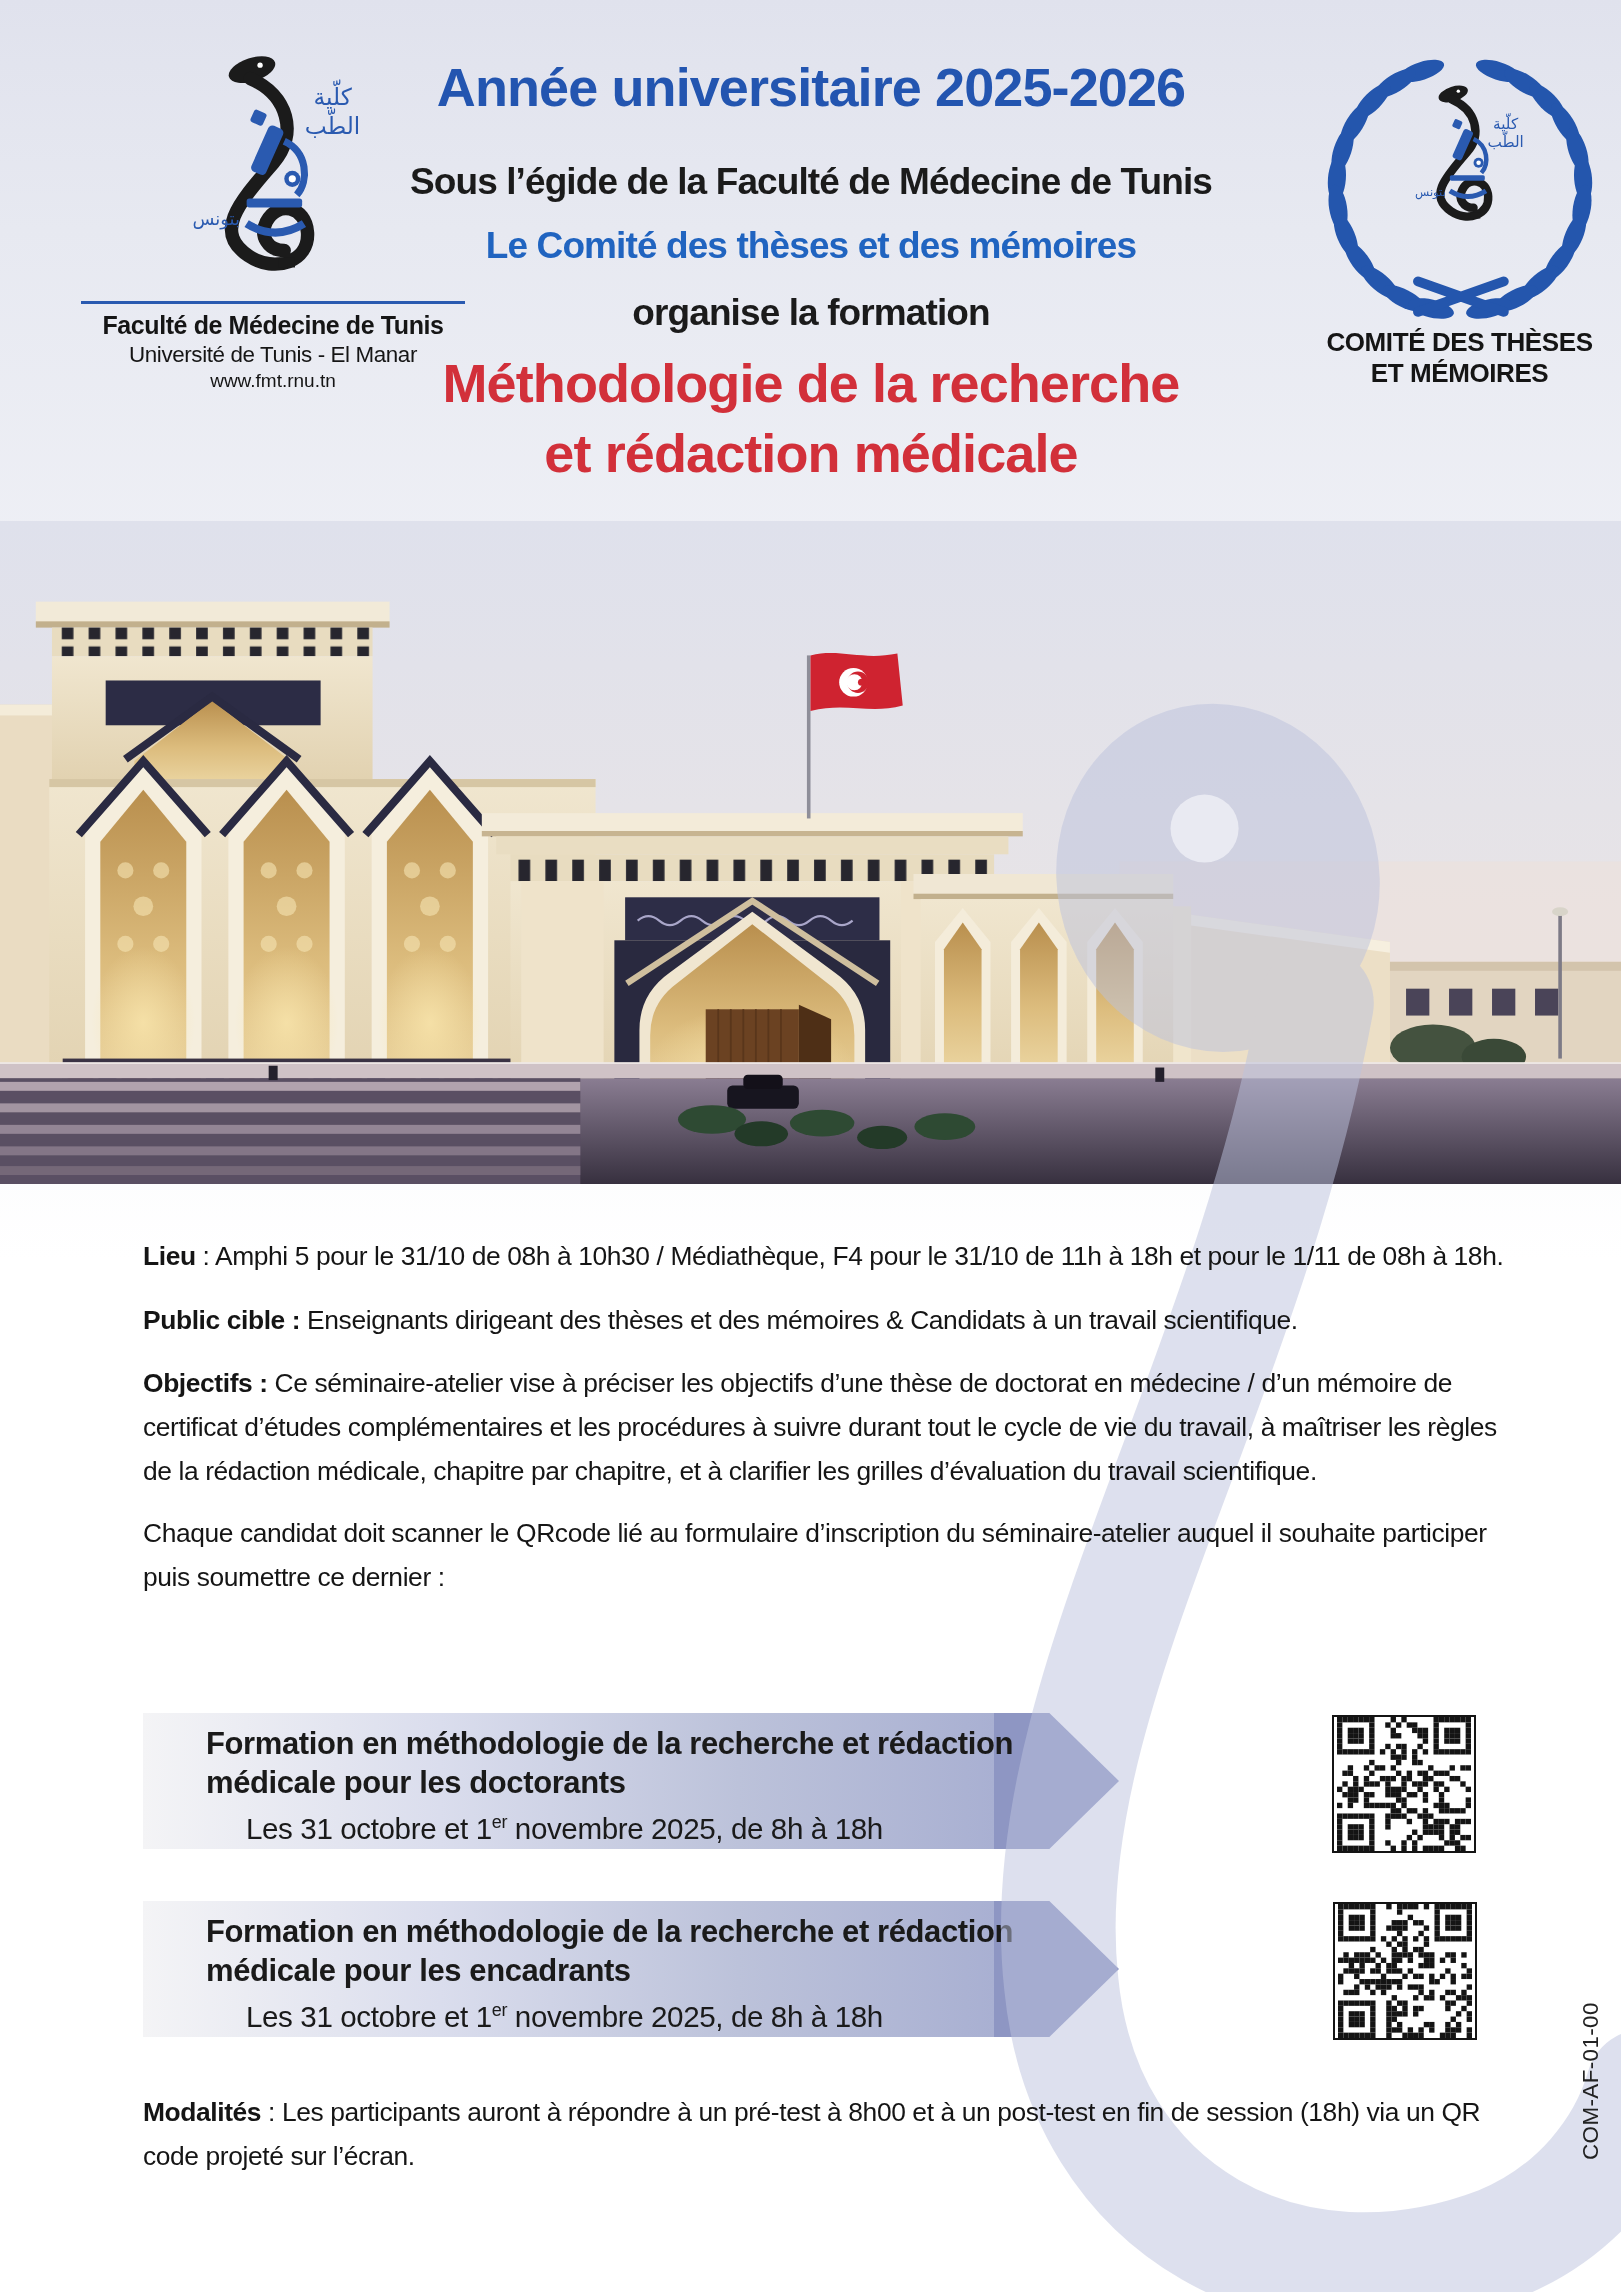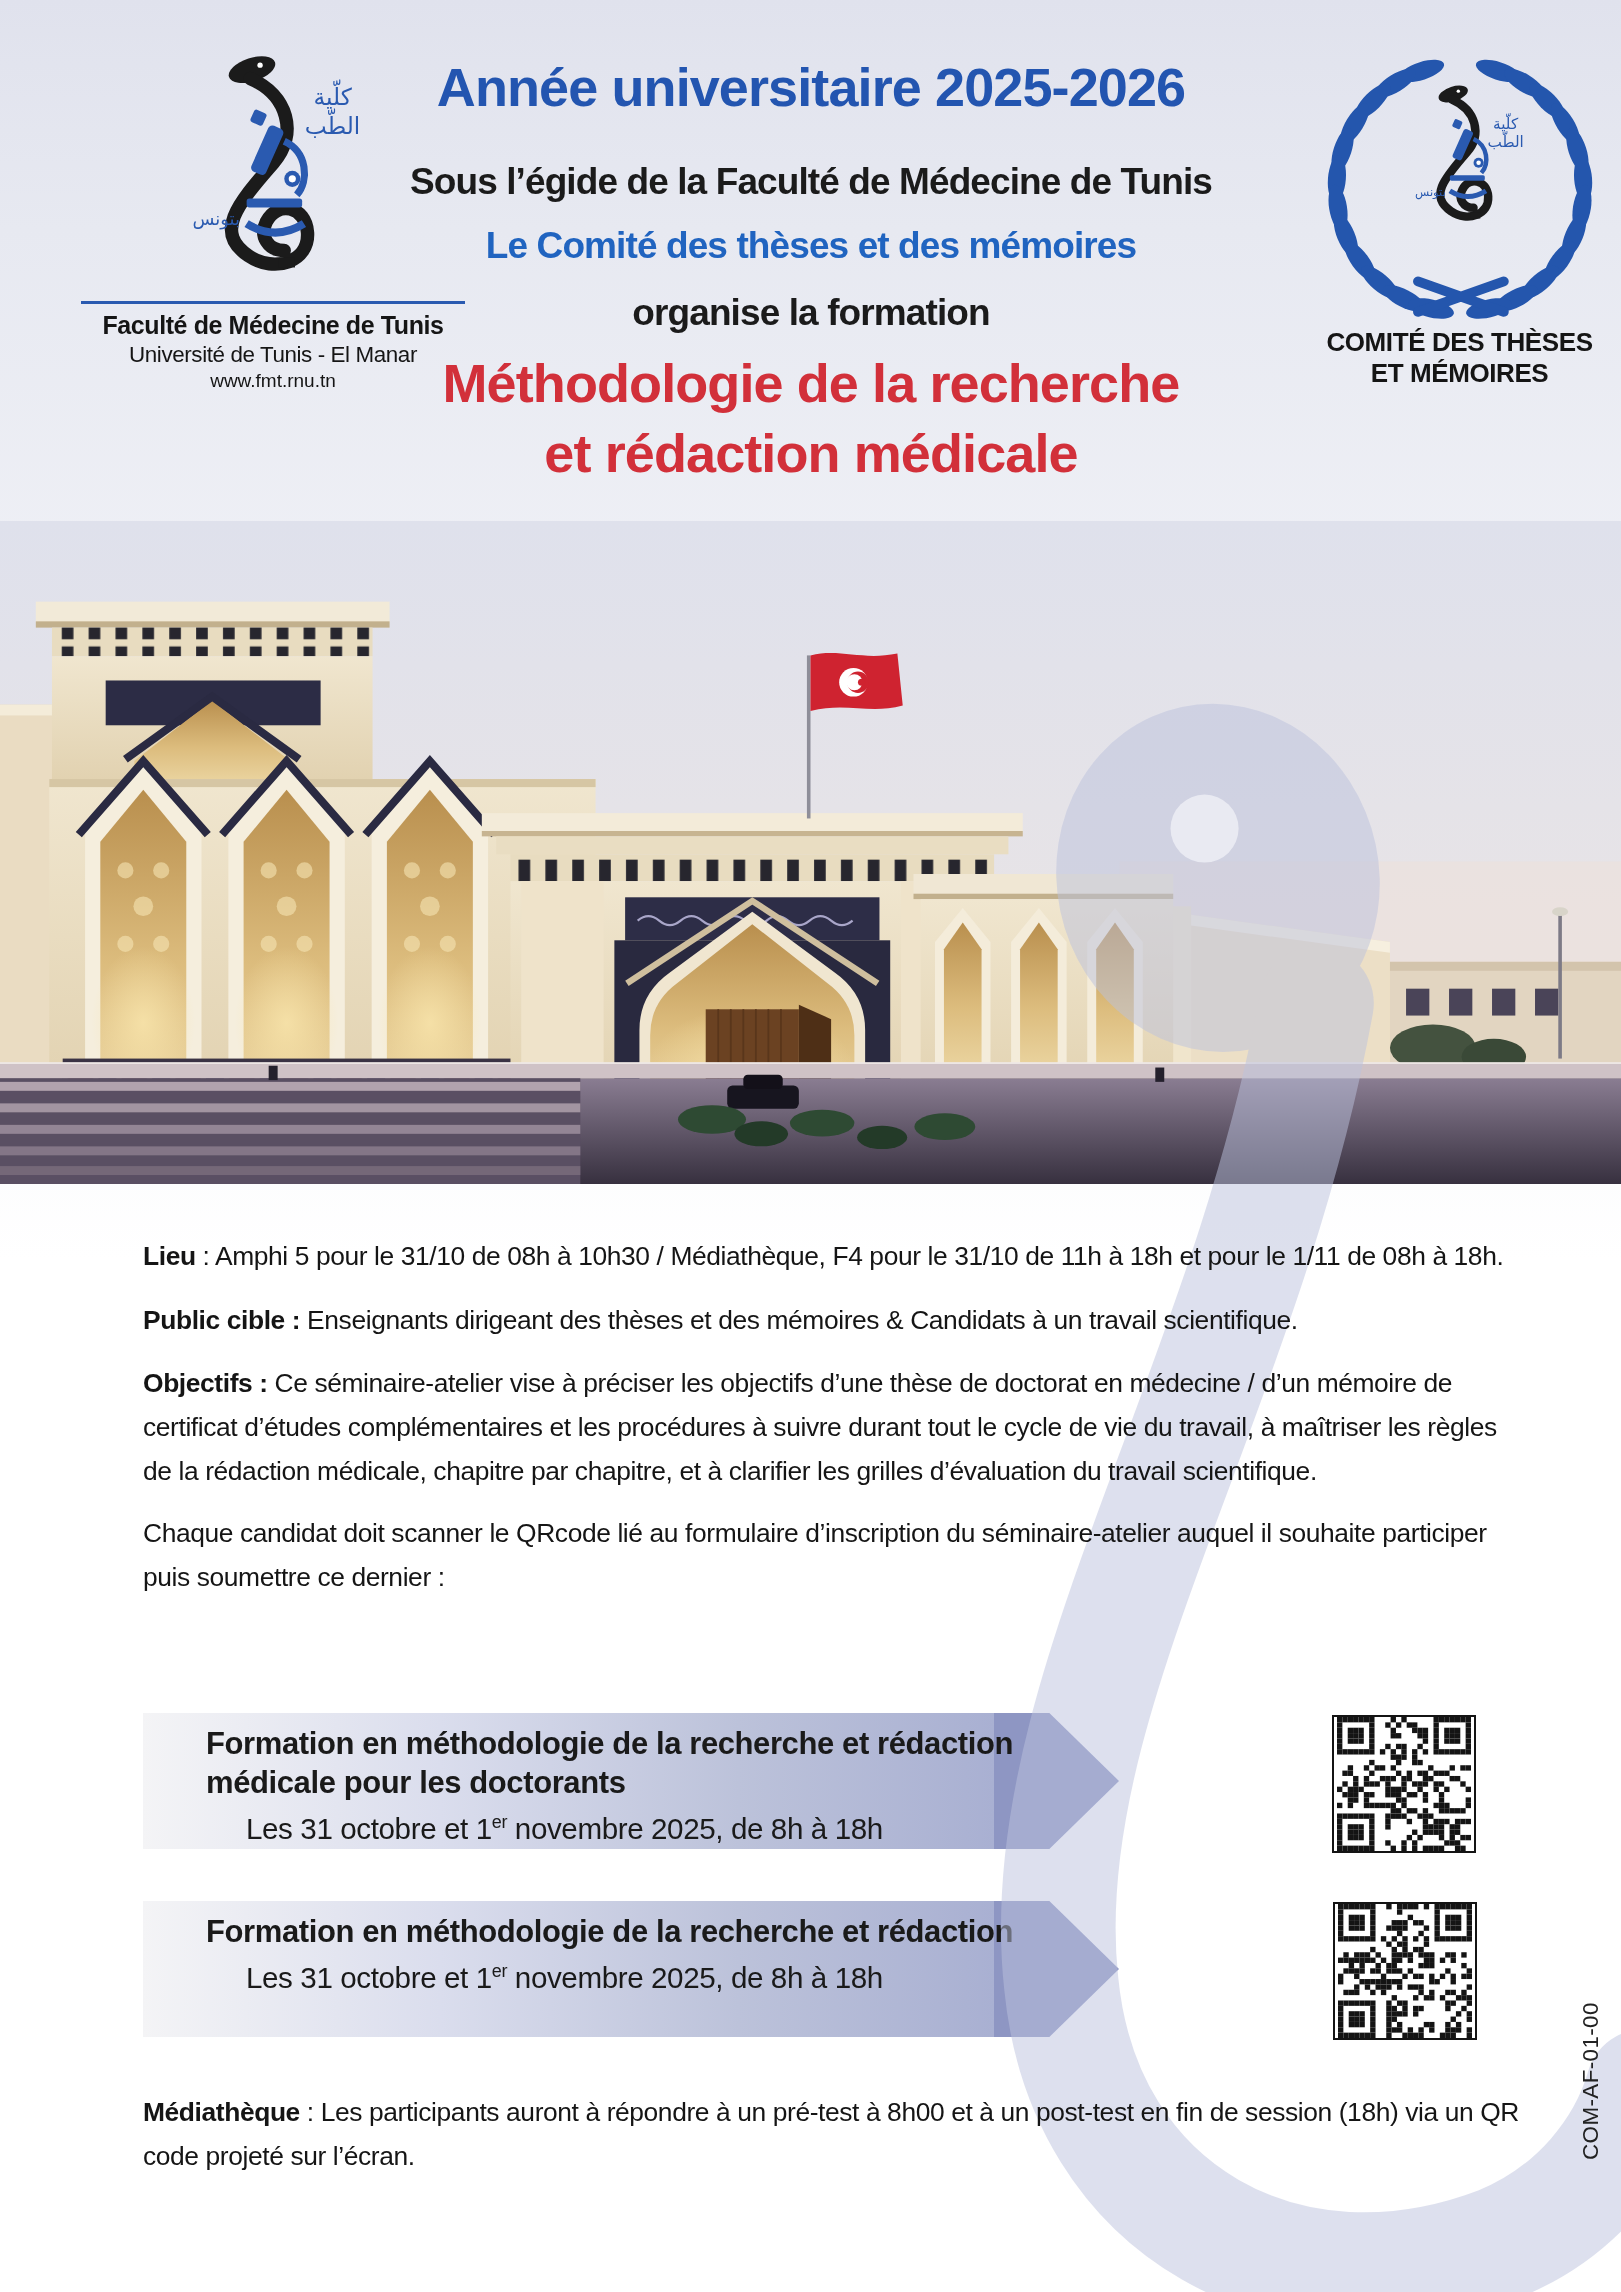--- a/index.html
+++ b/index.html
@@ -236,20 +236,21 @@
     </div>
   </div>
 
   <div class="banner b2">
     <div class="banner-grad"></div>
     <svg class="banner-head" viewBox="0 0 140 152" preserveAspectRatio="none">
       <polygon points="0,0 62,0 140,76 62,152 0,152" fill="#8e96c3"></polygon>
     </svg>
     <div class="banner-text">
       <div class="bt1">Formation en méthodologie de la recherche et rédaction</div>
+      <div class="bt1">médicale pour les encadrants</div>
       <div class="bdate"><span>Les 31 octobre et 1</span><sup>er</sup><span> novembre 2025, de 8h à 18h</span></div>
     </div>
   </div>
 
   <svg class="watermark" viewBox="0 0 1810 2560">
     <g opacity="0.5" fill="#bcc2dd">
       <ellipse cx="1360" cy="980" rx="180" ry="195" transform="rotate(-12 1360 980)"></ellipse>
       <path d="M1470 1120 C 1390 1560, 1150 1900, 1185 2215 C 1210 2470, 1440 2595, 1675 2505 C 1760 2470, 1815 2400, 1835 2330" fill="none" stroke="#bcc2dd" stroke-width="128" stroke-linecap="round"></path>
     </g>
     <circle cx="1345" cy="925" r="38" fill="#e9eaf2"></circle>
@@ -906,18 +907,18 @@
         <rect x="84" y="144" width="6" height="6" fill="#141414"></rect>
         <rect x="90" y="144" width="6" height="6" fill="#141414"></rect>
         <rect x="114" y="144" width="6" height="6" fill="#141414"></rect>
         <rect x="120" y="144" width="6" height="6" fill="#141414"></rect>
         <rect x="126" y="144" width="6" height="6" fill="#141414"></rect>
         <rect x="144" y="144" width="6" height="6" fill="#141414"></rect>
       </svg>
     </div>
 
   <div class="footer-copy">
-    <p><strong>Médiathèque</strong><span> : Les participants auront à répondre à un pré-test à 8h00 et à un post-test en fin de session (18h)  via un QR code projeté sur l’écran.</span></p>
+    <p><strong>Modalités</strong><span> : Les participants auront à répondre à un pré-test à 8h00 et à un post-test en fin de session (18h)  via un QR code projeté sur l’écran.</span></p>
   </div>
 
   <div class="side-code">COM-AF-01-00</div>
 </div>
 
 
 </body></html>

